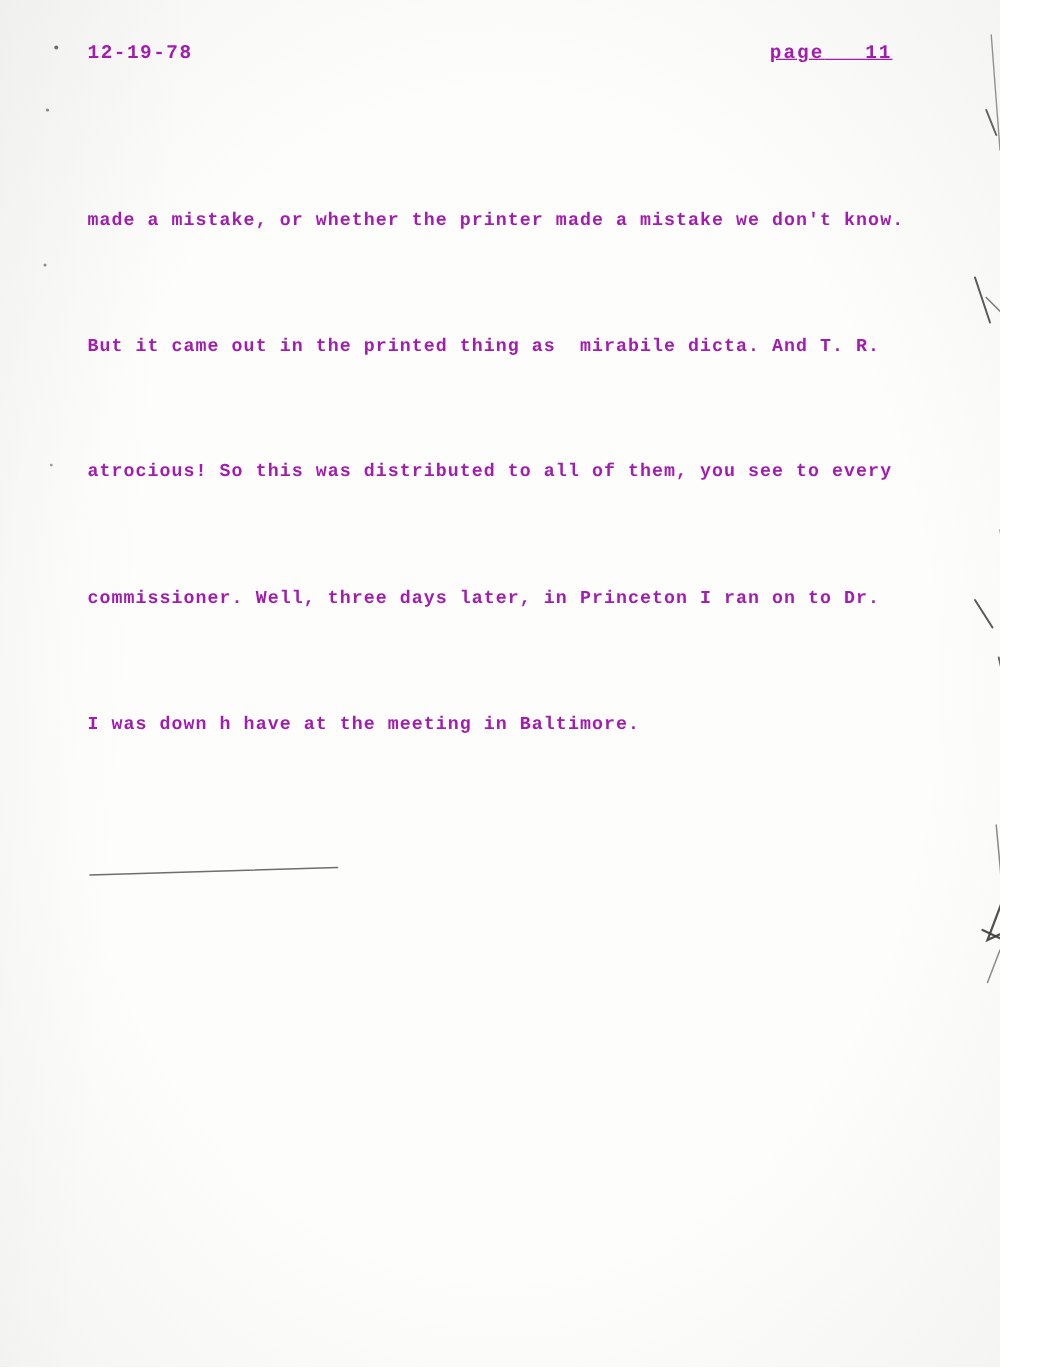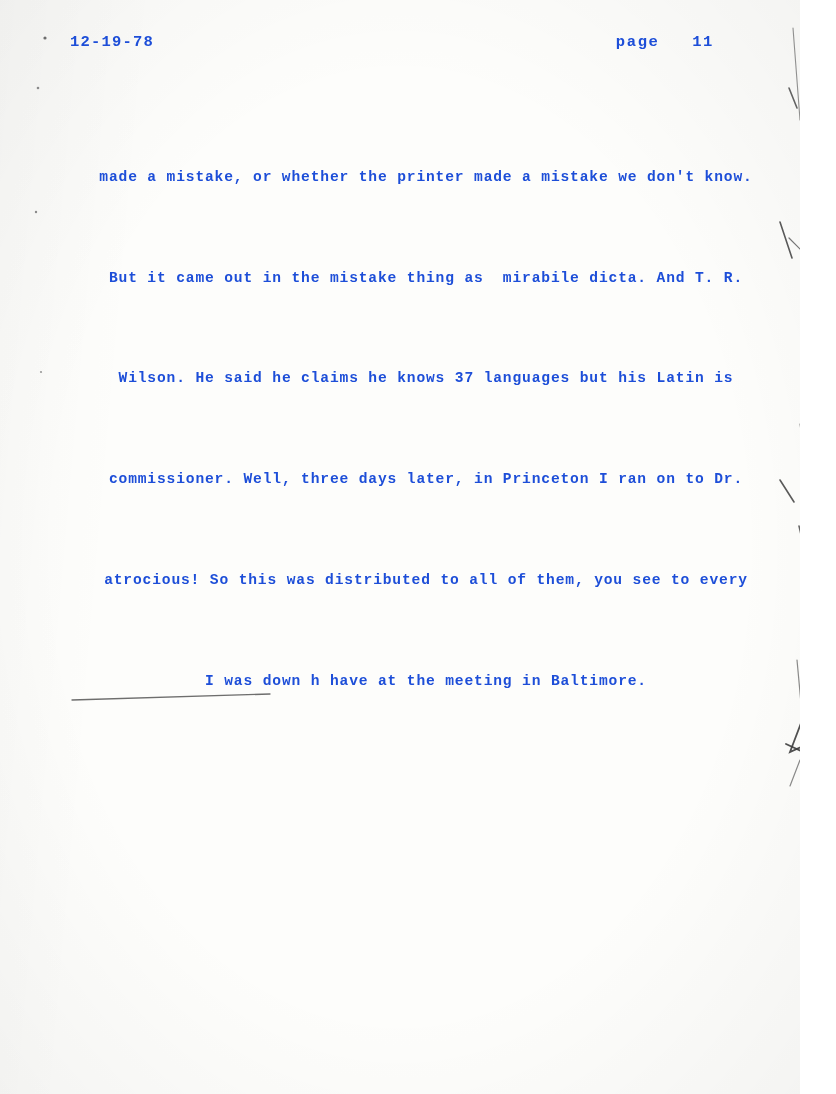--- a/index.html
+++ b/index.html
@@ -7,21 +7,21 @@
     padding: 0;
     background: #ffffff;
   }
   .page {
     position: relative;
     width: 800px;
     height: 1094px;
     background: #fdfdfb;
     overflow: hidden;
     font-family: "Liberation Mono", "DejaVu Sans Mono", monospace;
-    color: #1d4ed8;
+    color: #a21caf;
   }
   
   .scan-noise {
     position: absolute;
     inset: 0;
     pointer-events: none;
     background:
       radial-gradient(ellipse at 50% 50%, rgba(255,255,255,0) 60%, rgba(0,0,0,0.035) 100%),
       linear-gradient(95deg, rgba(0,0,0,0.02) 0%, rgba(0,0,0,0) 18%);
   }
@@ -30,36 +30,35 @@
     top: 33px;
     left: 70px;
     right: 86px;
     display: flex;
     justify-content: space-between;
     align-items: baseline;
     font-size: 15.5px;
     letter-spacing: 1.2px;
     font-weight: 700;
   }
-  .header .pageno { letter-spacing: 1.6px; }
+  .header .pageno { letter-spacing: 1.6px; text-decoration: underline; }
   .body-text {
     position: absolute;
     top: 60px;
     left: 70px;
     width: 712px;
     font-size: 14.6px;
     line-height: 33.6px;
     letter-spacing: 0.85px;
     font-weight: 700;
     white-space: pre-wrap;
   }
   .line {
     white-space: pre;
     display: block;
-    text-align: center;
   }
 
   
   .marks { position: absolute; inset: 0; pointer-events: none; }
 </style>
 </head>
 <body>
 
 <div class="page">
 
@@ -69,24 +68,23 @@
     <span>12-19-78</span>
     <span class="pageno">
       <span>page</span>
       &nbsp;&nbsp;<span>11</span>
     </span>
   </div>
 
   <div class="body-text">
 
     <span class="line">made a mistake, or whether the printer made a mistake we don't know.</span>
-    <span class="line">But it came out in the mistake thing as  mirabile dicta. And T. R.</span>
-    <span class="line">Wilson. He said he claims he knows 37 languages but his Latin is</span>
+    <span class="line">But it came out in the printed thing as  mirabile dicta. And T. R.</span>
+    <span class="line">atrocious! So this was distributed to all of them, you see to every</span>
     <span class="line">commissioner. Well, three days later, in Princeton I ran on to Dr.</span>
-    <span class="line">atrocious! So this was distributed to all of them, you see to every</span>
     <span class="line">I was down h have at the meeting in Baltimore.</span>
 
     
     
     
     
     
     
     
     

